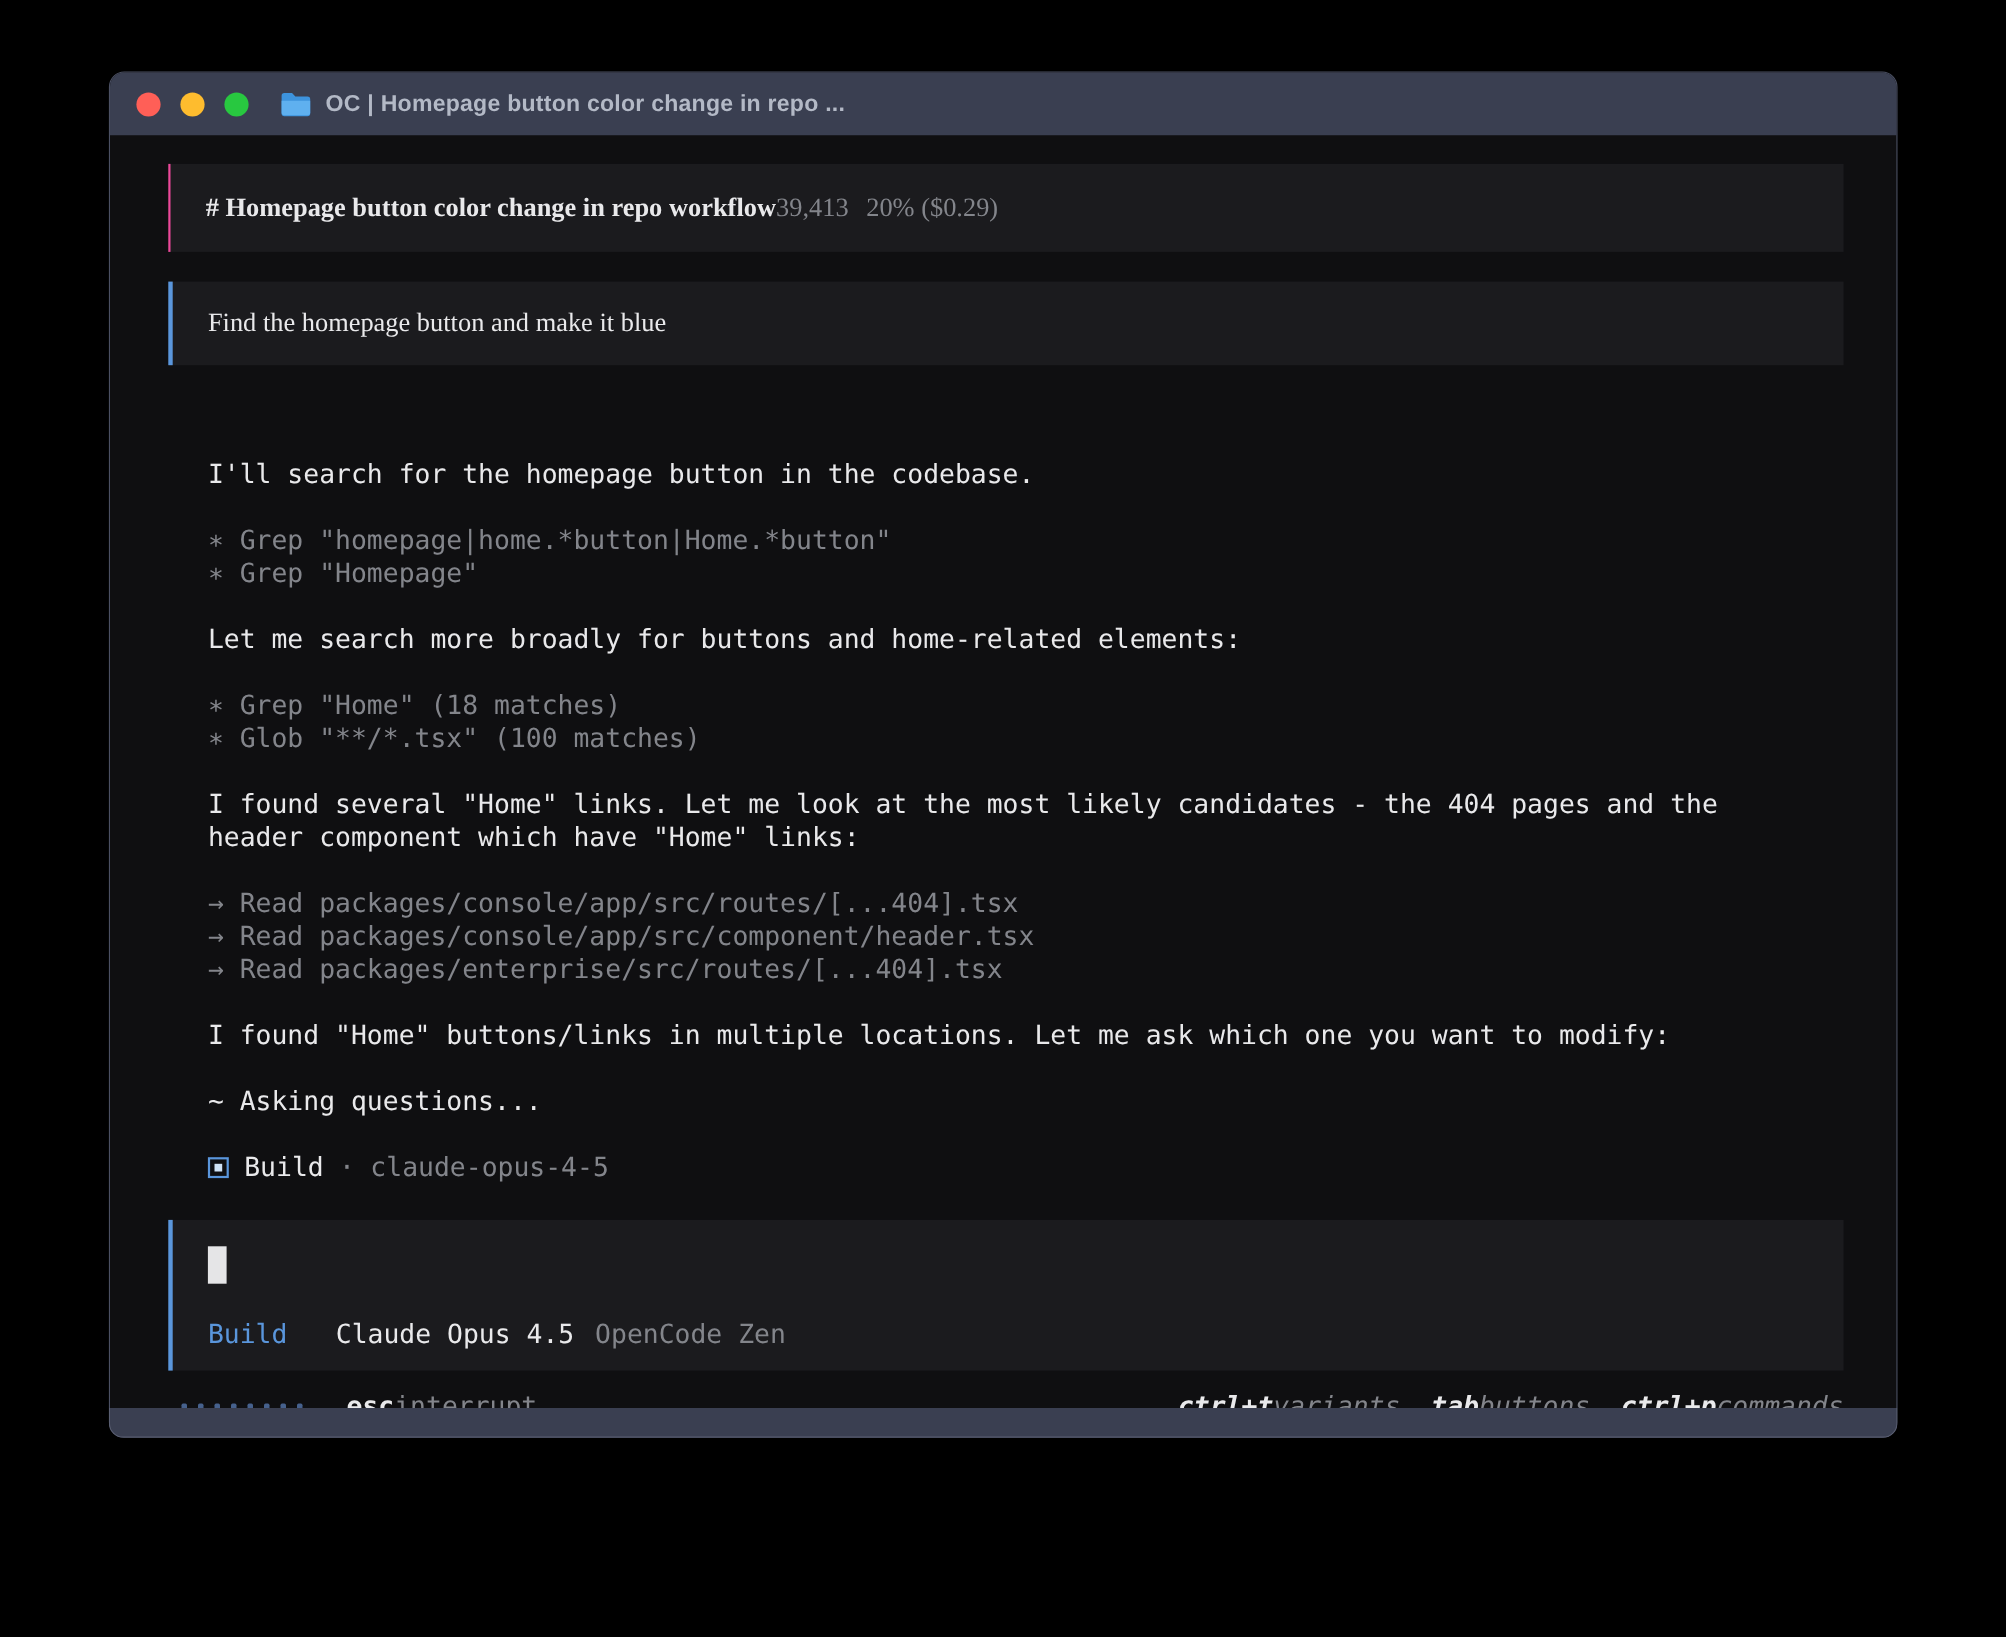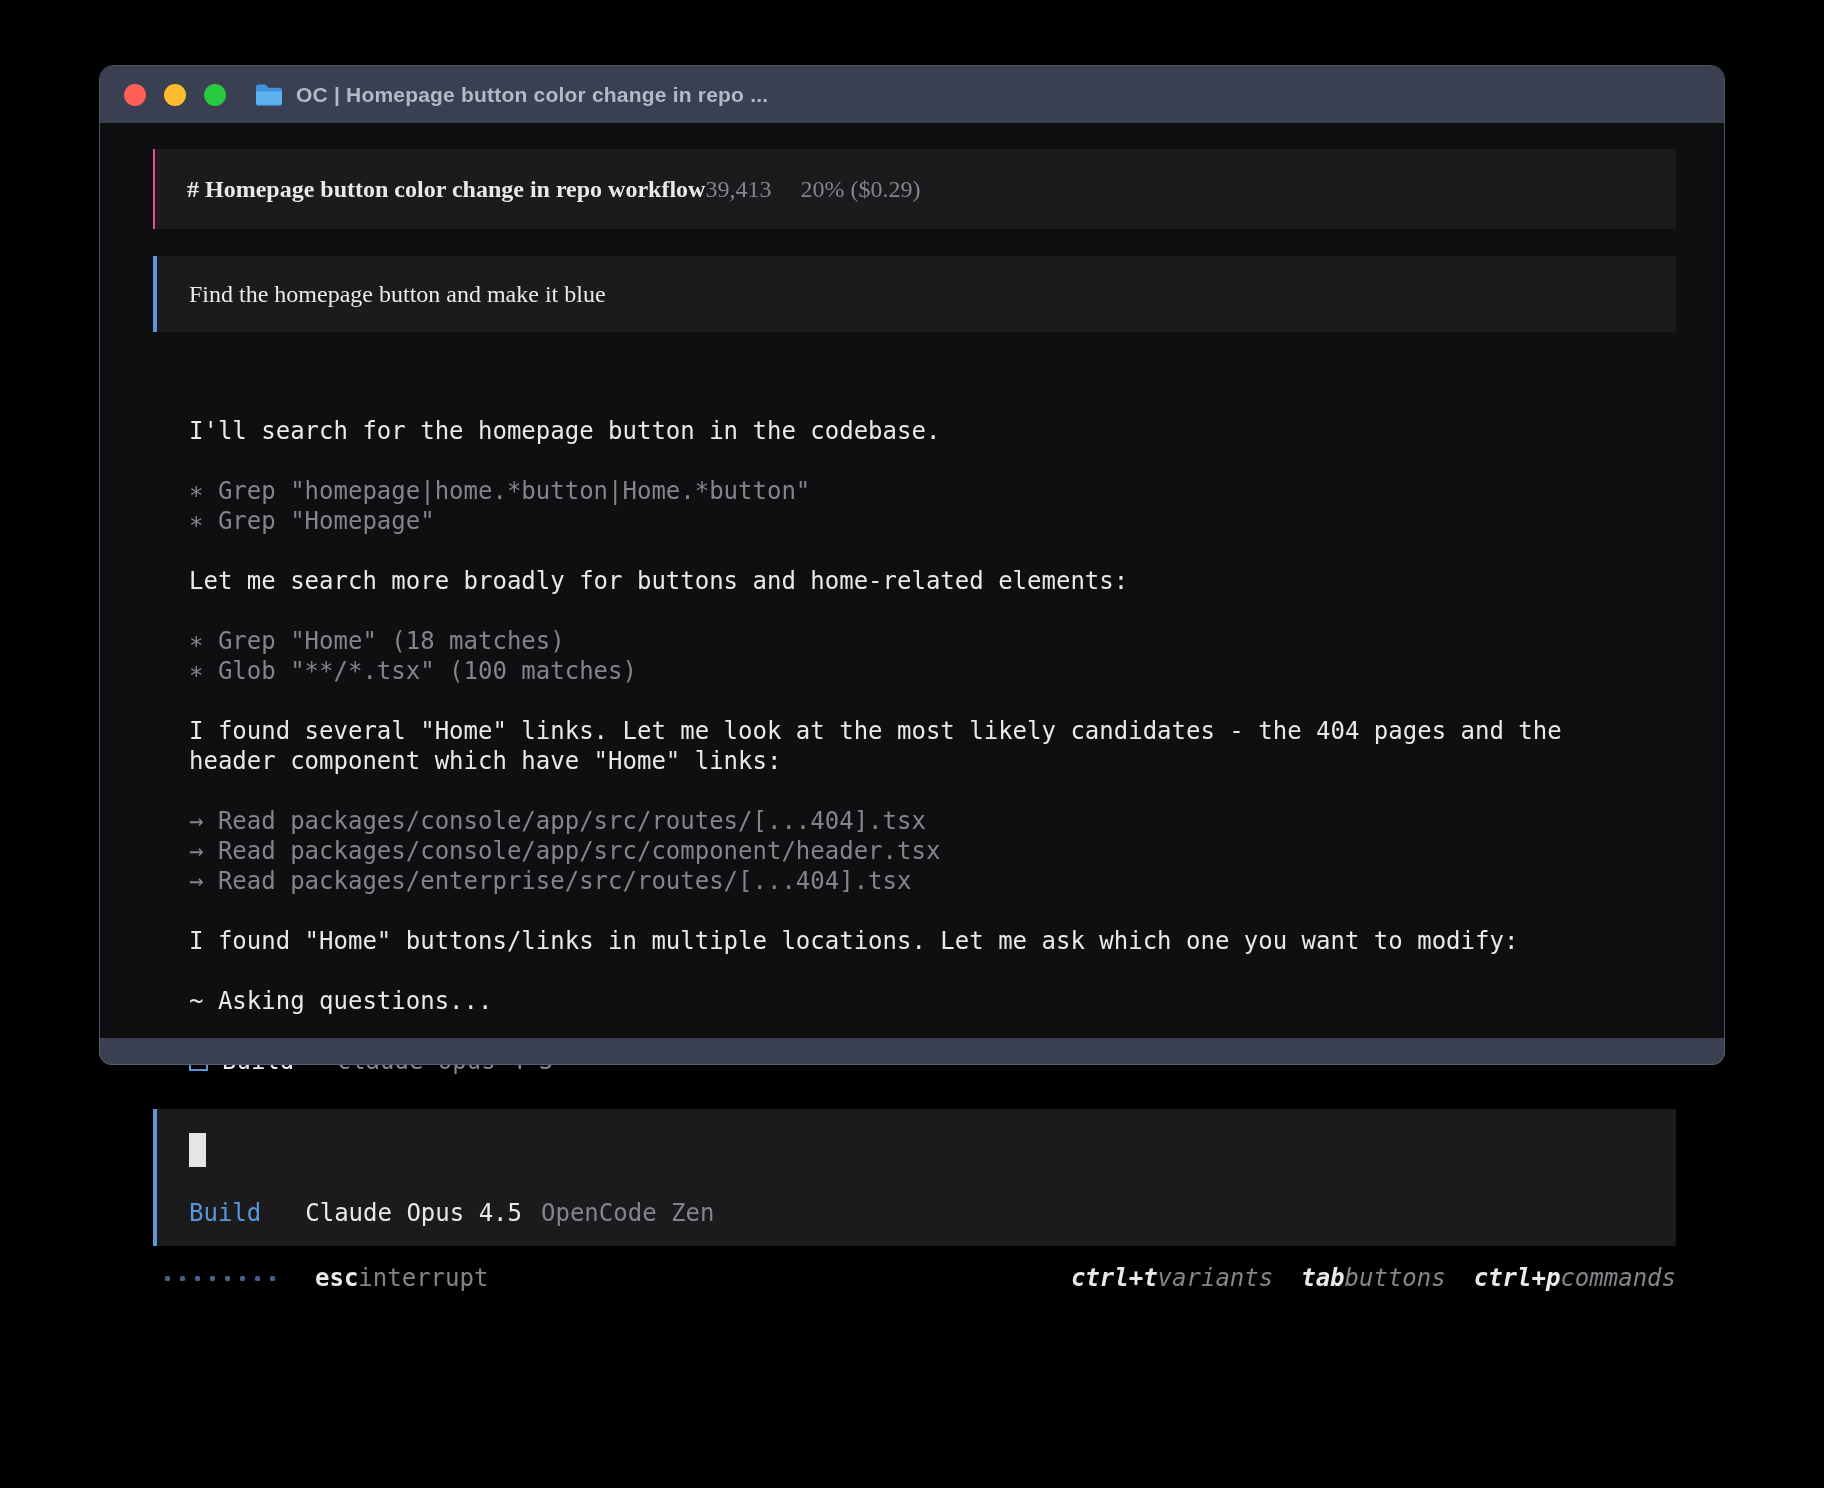--- a/index.html
+++ b/index.html
@@ -1,17 +1,17 @@
 <!DOCTYPE html>
 <html><head>
 <meta charset="utf-8">
 <style>
   html,body{margin:0;padding:0;background:#000;width:1824px;height:1488px;overflow:hidden;}
   .window{
-    position:absolute;left:99px;top:65px;width:1626px;height:1000px;
+    position:absolute;left:99px;top:65px;width:1626px;height:1242px;
     background:#0f0f11;border-radius:14px;border:1px solid #4b5063;box-sizing:border-box;
   }
   
   .titlebar{
     height:57px;background:#3a3f51;border-radius:13px 13px 0 0;
     display:flex;align-items:center;padding:0 0 0 24px;box-sizing:border-box;
   }
   .lights{display:flex;gap:18px;align-items:center;}
   .light{width:22px;height:22px;border-radius:50%;}
   .light.red{background:#ff5f57;}
@@ -28,21 +28,21 @@
     font-family:"DejaVu Sans Mono","Liberation Mono",monospace;font-size:24px;color:#e9e9eb;
   }
   .white{color:#e9e9eb;}
   .gray{color:#83858b;}
   .msg-block{background:#1b1b1e;box-sizing:border-box;display:flex;align-items:center;}
   .header-block{
     margin-top:26px;height:80px;border-left:2px solid #ec4899;
     padding:0 20px 0 32px;font-family:Liberation Serif, serif;
   }
   .h-title{font-weight:700;white-space:pre;}
-  .h-stats{display:flex;gap:29px;color:#83858b;white-space:pre;}
+  .h-stats{display:flex;gap:16px;color:#83858b;white-space:pre;}
   .user-block{
     margin-top:27px;height:76px;border-left:4px solid #5a96dc;padding:0 20px 0 32px;
   }
   .user-block span{white-space:pre;font-family:Liberation Serif, serif;}
   
   #transcript{margin-top:84px;padding-left:36px;}
   .line{height:30px;line-height:30px;white-space:pre;}
   .line.text{color:#e9e9eb;}
   .line.tool{color:#83858b;}
   .line.gap{height:30px;}

